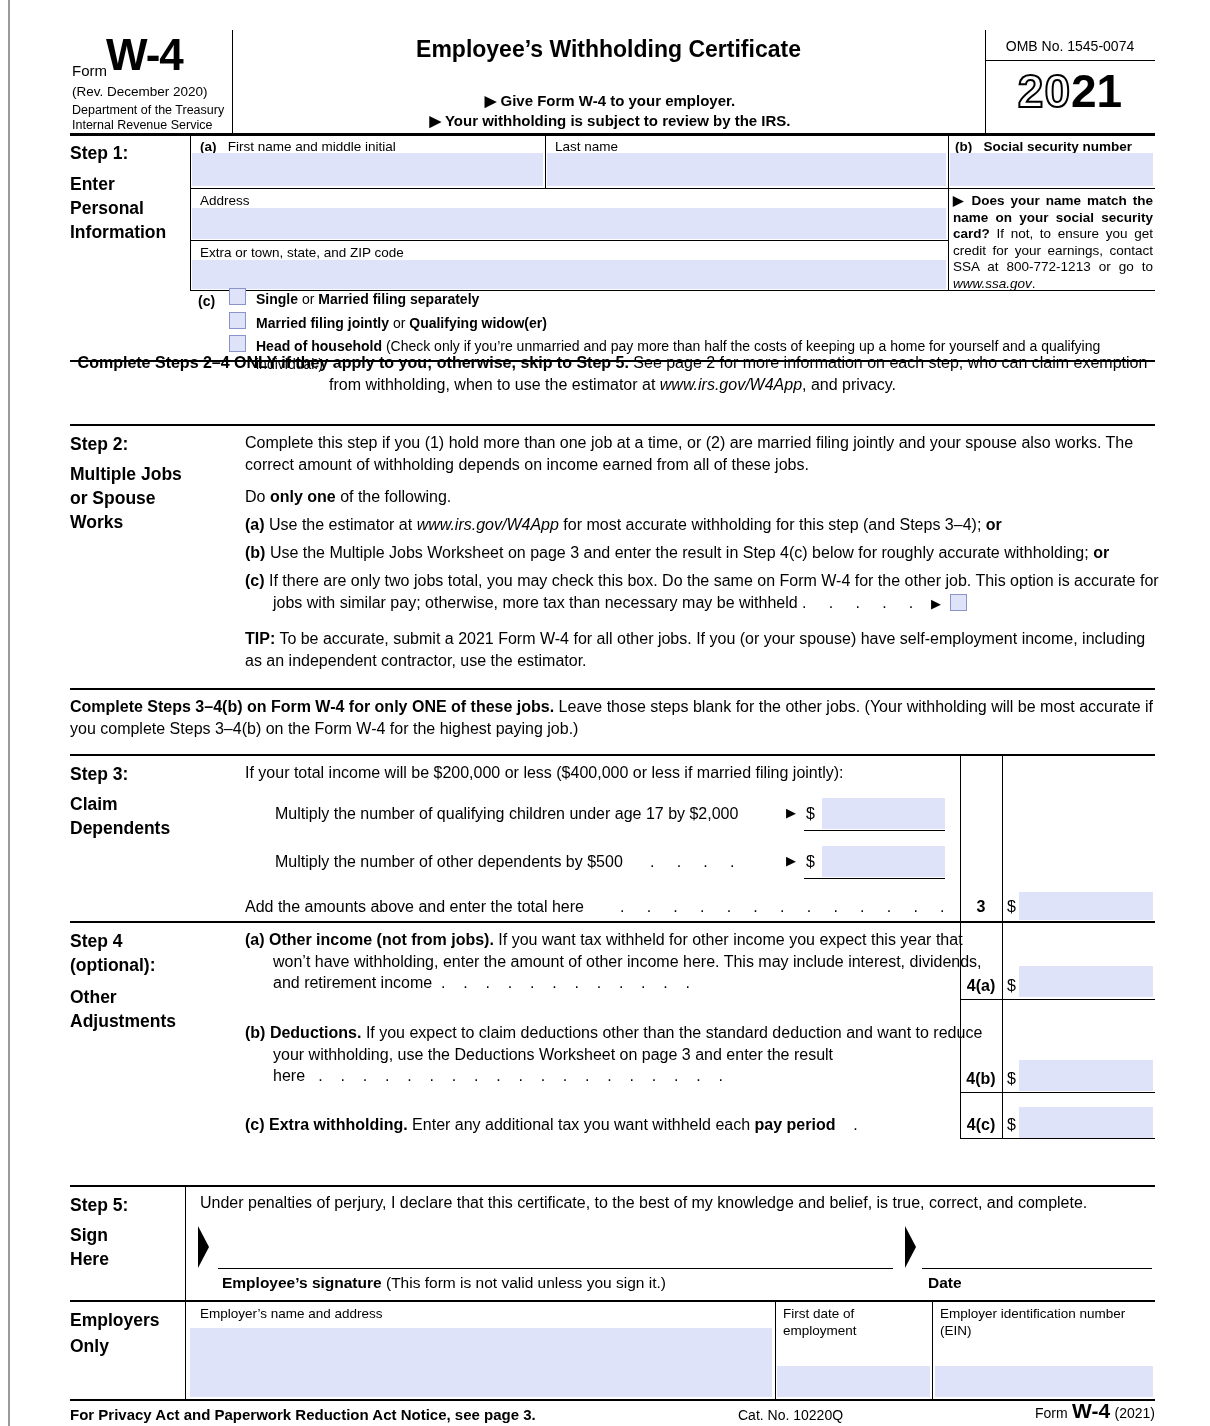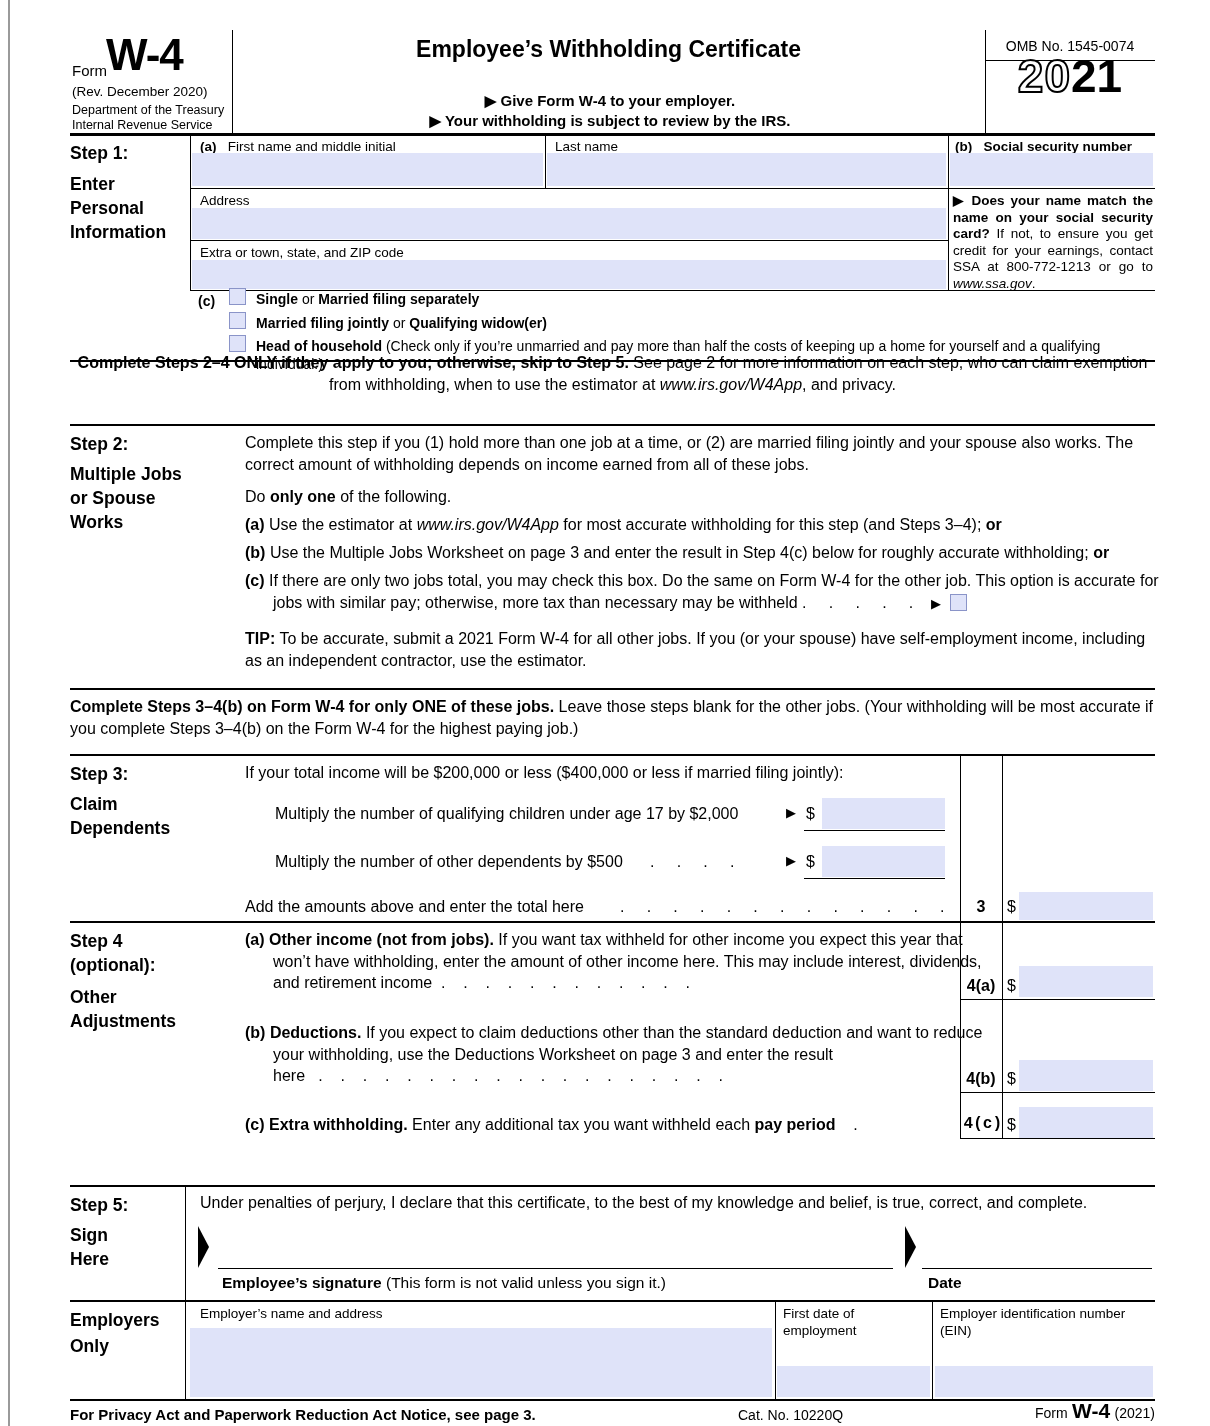--- a/index.html
+++ b/index.html
@@ -40,21 +40,21 @@
 
   <div class="vl" style="left:232px;top:30px;height:103px;"></div>
   <div class="vl" style="left:985px;top:30px;height:103px;"></div>
 
   <div class="abs b" style="left:232px;top:36px;width:753px;text-align:center;font-size:23px;">Employee’s Withholding Certificate</div>
   <div class="abs b" style="left:240px;top:92px;width:740px;text-align:center;font-size:15px;">▶ Give Form W-4 to your employer.</div>
   <div class="abs b" style="left:240px;top:112px;width:740px;text-align:center;font-size:15px;">▶ Your withholding is subject to review by the IRS.</div>
 
   <div class="abs" style="left:985px;top:38px;width:170px;text-align:center;font-size:14px;">OMB No. 1545-0074</div>
   <div class="hl" style="left:985px;top:60px;width:170px;"></div>
-  <div class="abs" style="left:985px;top:49px;width:170px;text-align:center;">
+  <div class="abs" style="left:985px;top:64px;width:170px;text-align:center;">
     <span class="year20">20</span><span class="year21">21</span>
   </div>
 
   <div class="hl3" style="left:70px;top:133px;width:1085px;"></div>
 
   <div class="abs step-label" style="left:70px;top:141px;">Step 1:</div>
   <div class="abs step-label" style="left:70px;top:172px;">Enter</div>
   <div class="abs step-label" style="left:70px;top:196px;">Personal</div>
   <div class="abs step-label" style="left:70px;top:220px;">Information</div>
 
@@ -157,21 +157,21 @@
   <div class="field" style="left:1019px;top:966px;width:134px;height:31px;"></div>
   <div class="hl" style="left:960px;top:999px;width:195px;"></div>
 
   <div class="abs t16 hang" style="left:245px;top:1022px;width:712px;"><span class="b">(b) </span><span class="b">Deductions.</span><span> If you expect to claim deductions other than the standard deduction and want to reduce your withholding, use the Deductions Worksheet on page 3 and enter the result here</span><span>&nbsp;&nbsp;&nbsp;.&nbsp;&nbsp;&nbsp;&nbsp;.&nbsp;&nbsp;&nbsp;&nbsp;.&nbsp;&nbsp;&nbsp;&nbsp;.&nbsp;&nbsp;&nbsp;&nbsp;.&nbsp;&nbsp;&nbsp;&nbsp;.&nbsp;&nbsp;&nbsp;&nbsp;.&nbsp;&nbsp;&nbsp;&nbsp;.&nbsp;&nbsp;&nbsp;&nbsp;.&nbsp;&nbsp;&nbsp;&nbsp;.&nbsp;&nbsp;&nbsp;&nbsp;.&nbsp;&nbsp;&nbsp;&nbsp;.&nbsp;&nbsp;&nbsp;&nbsp;.&nbsp;&nbsp;&nbsp;&nbsp;.&nbsp;&nbsp;&nbsp;&nbsp;.&nbsp;&nbsp;&nbsp;&nbsp;.&nbsp;&nbsp;&nbsp;&nbsp;.&nbsp;&nbsp;&nbsp;&nbsp;.&nbsp;&nbsp;&nbsp;&nbsp;.</span></div>
   <div class="abs t16 b" style="left:960px;top:1068px;width:42px;text-align:center;">4(b)</div>
   <div class="abs t16" style="left:1007px;top:1068px;">$</div>
   <div class="field" style="left:1019px;top:1060px;width:134px;height:31px;"></div>
   <div class="hl" style="left:960px;top:1092px;width:195px;"></div>
 
   <div class="abs t16 hang" style="left:245px;top:1114px;width:712px;"><span class="b">(c) </span><span class="b">Extra withholding.</span><span> Enter any additional tax you want withheld each </span><span class="b">pay period</span><span>&nbsp;&nbsp;&nbsp;&nbsp;.</span></div>
-  <div class="abs t16 b" style="left:960px;top:1114px;width:42px;text-align:right;font-family:Liberation Mono, monospace;">4(c)</div>
+  <div class="abs t16 b" style="left:960px;top:1114px;width:42px;text-align:center;">4(c)</div>
   <div class="abs t16" style="left:1007px;top:1114px;">$</div>
   <div class="field" style="left:1019px;top:1107px;width:134px;height:31px;"></div>
   <div class="hl" style="left:960px;top:1138px;width:195px;"></div>
 
   <div class="hl2" style="left:70px;top:1185px;width:1085px;"></div>
   <div class="abs step-label" style="left:70px;top:1193px;">Step 5:</div>
   <div class="abs step-label" style="left:70px;top:1223px;">Sign</div>
   <div class="abs step-label" style="left:70px;top:1247px;">Here</div>
   <div class="vl" style="left:185px;top:1185px;height:115px;"></div>
 

